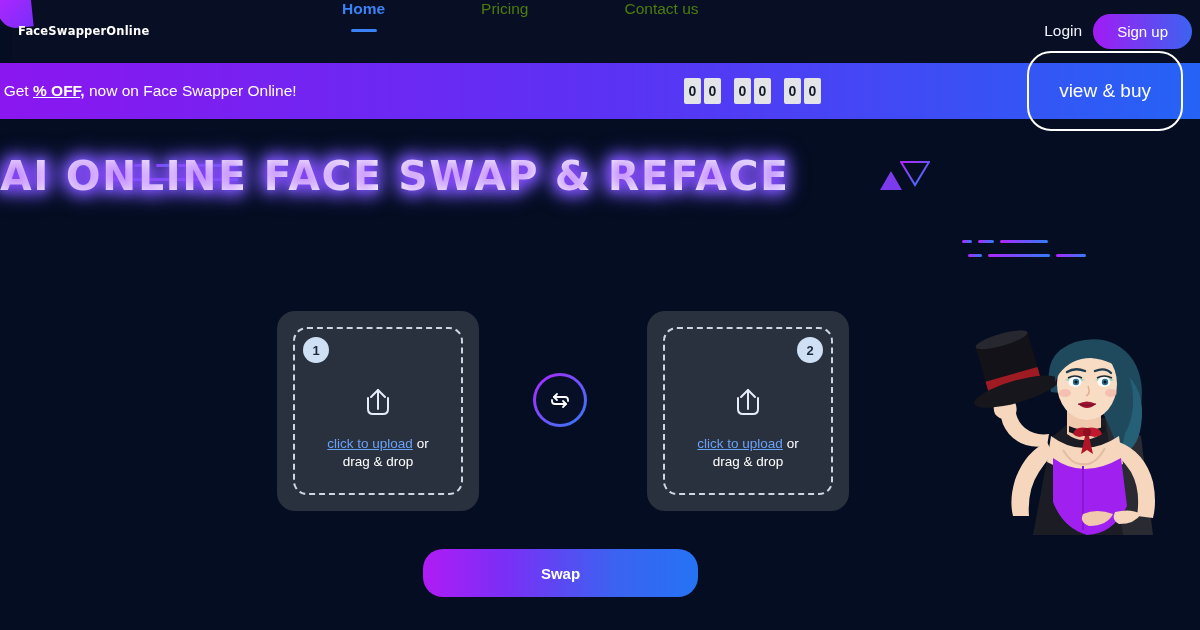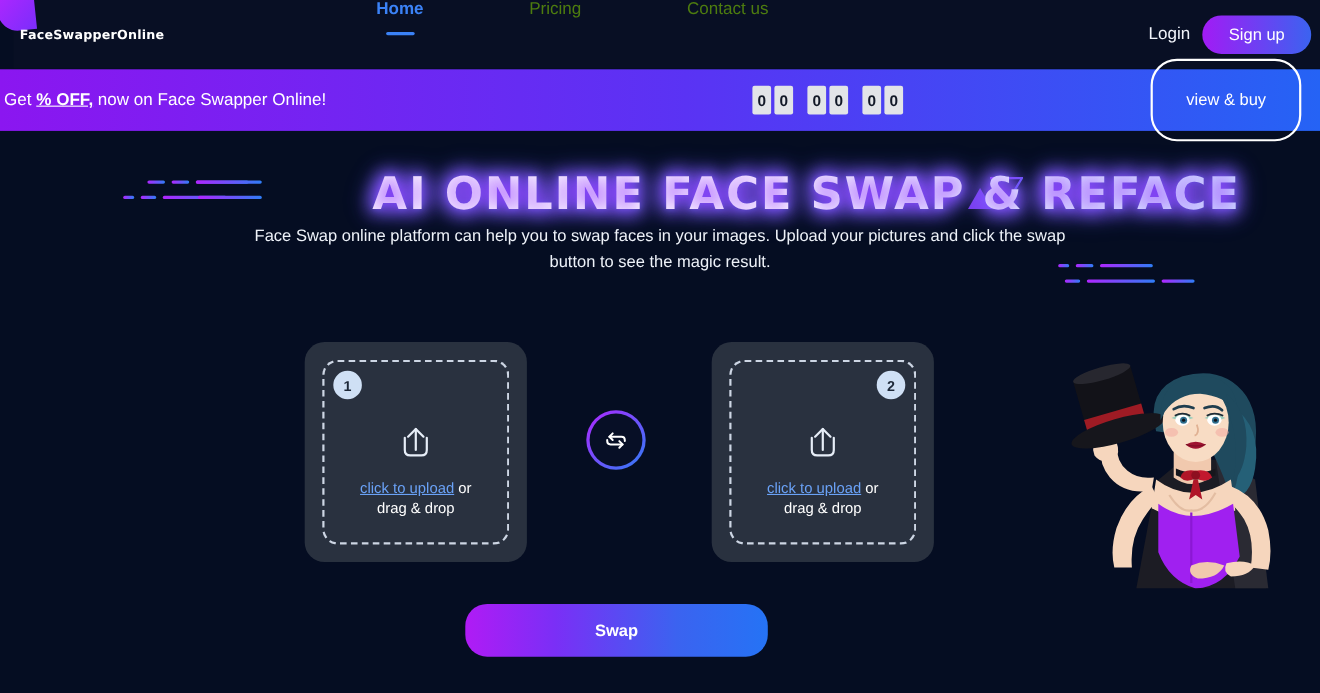--- a/index.html
+++ b/index.html
@@ -74,28 +74,28 @@
   .cd-sep { width: 9px; }
   .cd-digit {
     width: 17px; height: 26px; background: #e2e4e8; color: #111827;
     font-size: 14px; font-weight: bold;
     display: flex; align-items: center; justify-content: center;
     border-radius: 2px; font-family: "Liberation Sans", sans-serif;
   }
   .viewbuy-btn {
     position: absolute; right: 17px; top: 50%; transform: translateY(-50%);
     background: transparent; border: 2px solid #ffffff; color: #fff;
-    font-size: 15px; padding: 27px 30px; border-radius: 24px; cursor: pointer;
+    font-size: 19px; padding: 27px 30px; border-radius: 24px; cursor: pointer;
     white-space: nowrap; font-family: "Liberation Sans", sans-serif;
   }
 
   
   .hero-title {
     position: absolute; top: 152px; left: 0; width: 1128px;
-    text-align: right;
+    text-align: left;
     font-family: "DejaVu Sans", sans-serif;
     font-size: 41px; font-weight: bold; letter-spacing: 1.5px;
     background: linear-gradient(90deg,#f6ebff 0%,#ffffff 35%,#ffffff 62%,#cfe4ff 100%);
     -webkit-background-clip: text; background-clip: text;
     -webkit-text-fill-color: transparent; color: transparent;
     text-shadow: 0 0 16px rgba(150,60,255,0.85);
     filter: drop-shadow(0 0 9px rgba(140,70,255,0.9)) drop-shadow(0 0 3px rgba(90,130,255,0.8));
     white-space: nowrap;
   }
   .hero-sub {
@@ -242,21 +242,20 @@
   <div class="deco-lines" style="left:962px; top:240px; width:130px; height:30px;">
     <div class="dline" style="left:0px;  top:0px;  width:10px;"></div>
     <div class="dline" style="left:16px; top:0px;  width:16px;"></div>
     <div class="dline" style="left:38px; top:0px;  width:48px;"></div>
     <div class="dline" style="left:6px;  top:14px; width:14px;"></div>
     <div class="dline" style="left:26px; top:14px; width:62px;"></div>
     <div class="dline" style="left:94px; top:14px; width:30px;"></div>
   </div>
 
   <div class="hero-title">AI ONLINE FACE SWAP &amp; REFACE</div>
-  <div class="hero-sub">Face Swap online platform can help you to swap faces in your images. Upload your pictures and click the swap button to see the magic result.</div>
 
   <div class="upload-card" style="left:277px; top:311px;">
     <div class="upload-inner">
       <div class="badge" style="left:8px; top:8px;">1</div>
       <svg class="up-icon" width="34" height="34" viewBox="0 0 34 34">
         <path d="M17 24 L17 5" stroke="#e6edf7" stroke-width="2" fill="none" stroke-linecap="round"></path>
         <path d="M10 12 L17 5 L24 12" stroke="#e6edf7" stroke-width="2" fill="none" stroke-linecap="round" stroke-linejoin="round"></path>
         <path d="M7 13 L7 24 Q7 29 12 29 L22 29 Q27 29 27 24 L27 13" stroke="#e6edf7" stroke-width="2" fill="none" stroke-linecap="round"></path>
       </svg>
       <div class="up-label">

